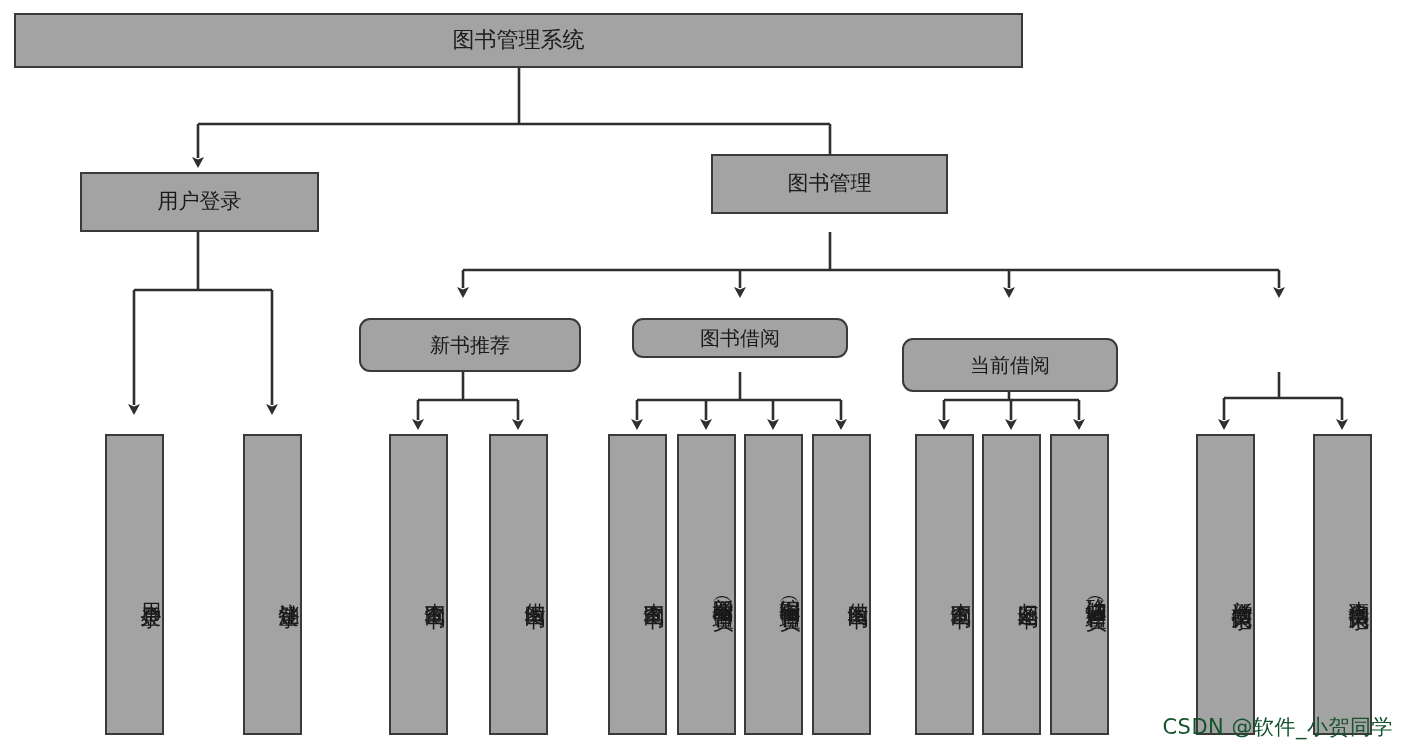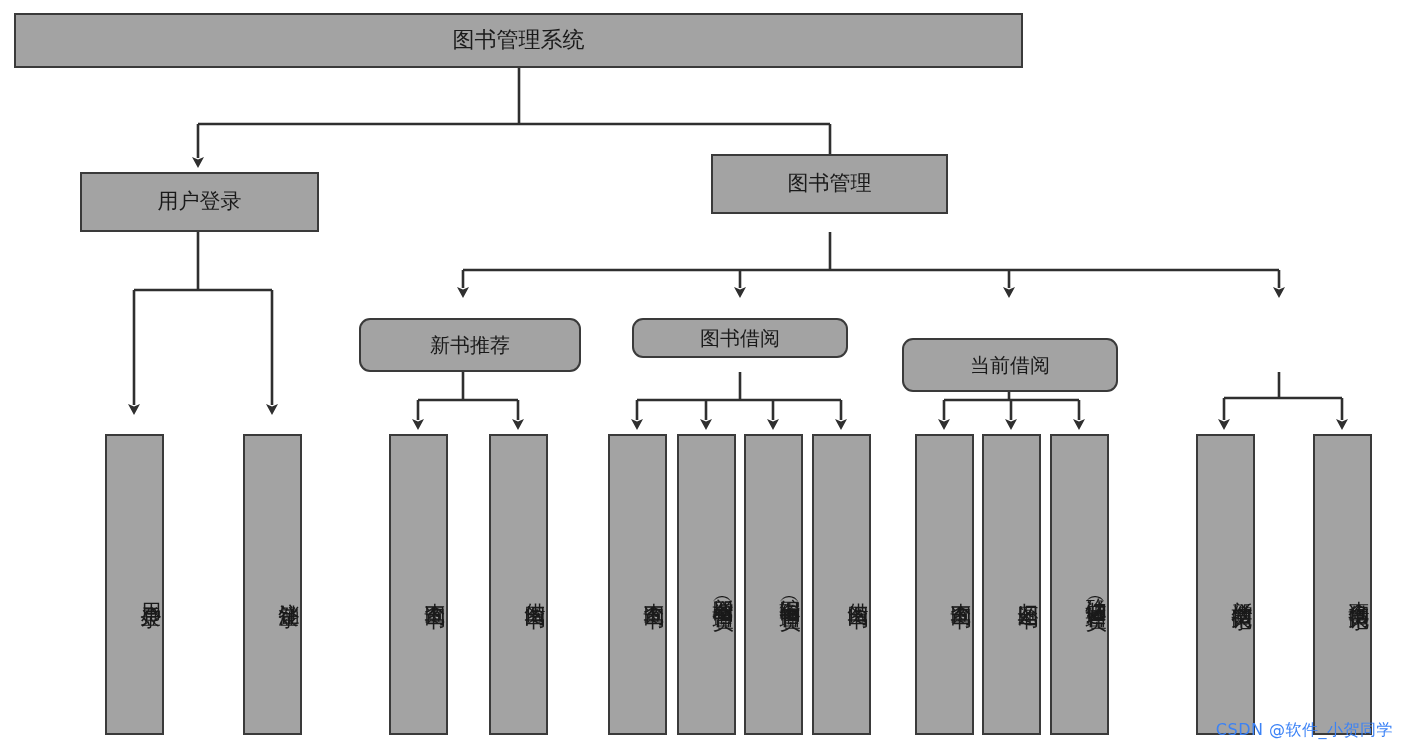--- a/index.html
+++ b/index.html
@@ -69,22 +69,22 @@
     stroke-width: 2.6;
     fill: none;
   }
   .arrowhead {
     fill: #2f2f2f;
   }
   #watermark {
     position: absolute;
     right: 12px;
     bottom: 6px;
-    font-size: 16px;
-    color: #3b82f6;
+    font-size: 21px;
+    color: #14532d;
     letter-spacing: 0.5px;
     white-space: nowrap;
   }
 </style>
 </head>
 <body>
 
 <div id="canvas">
 
   <svg id="wires" viewBox="0 0 1405 747">

